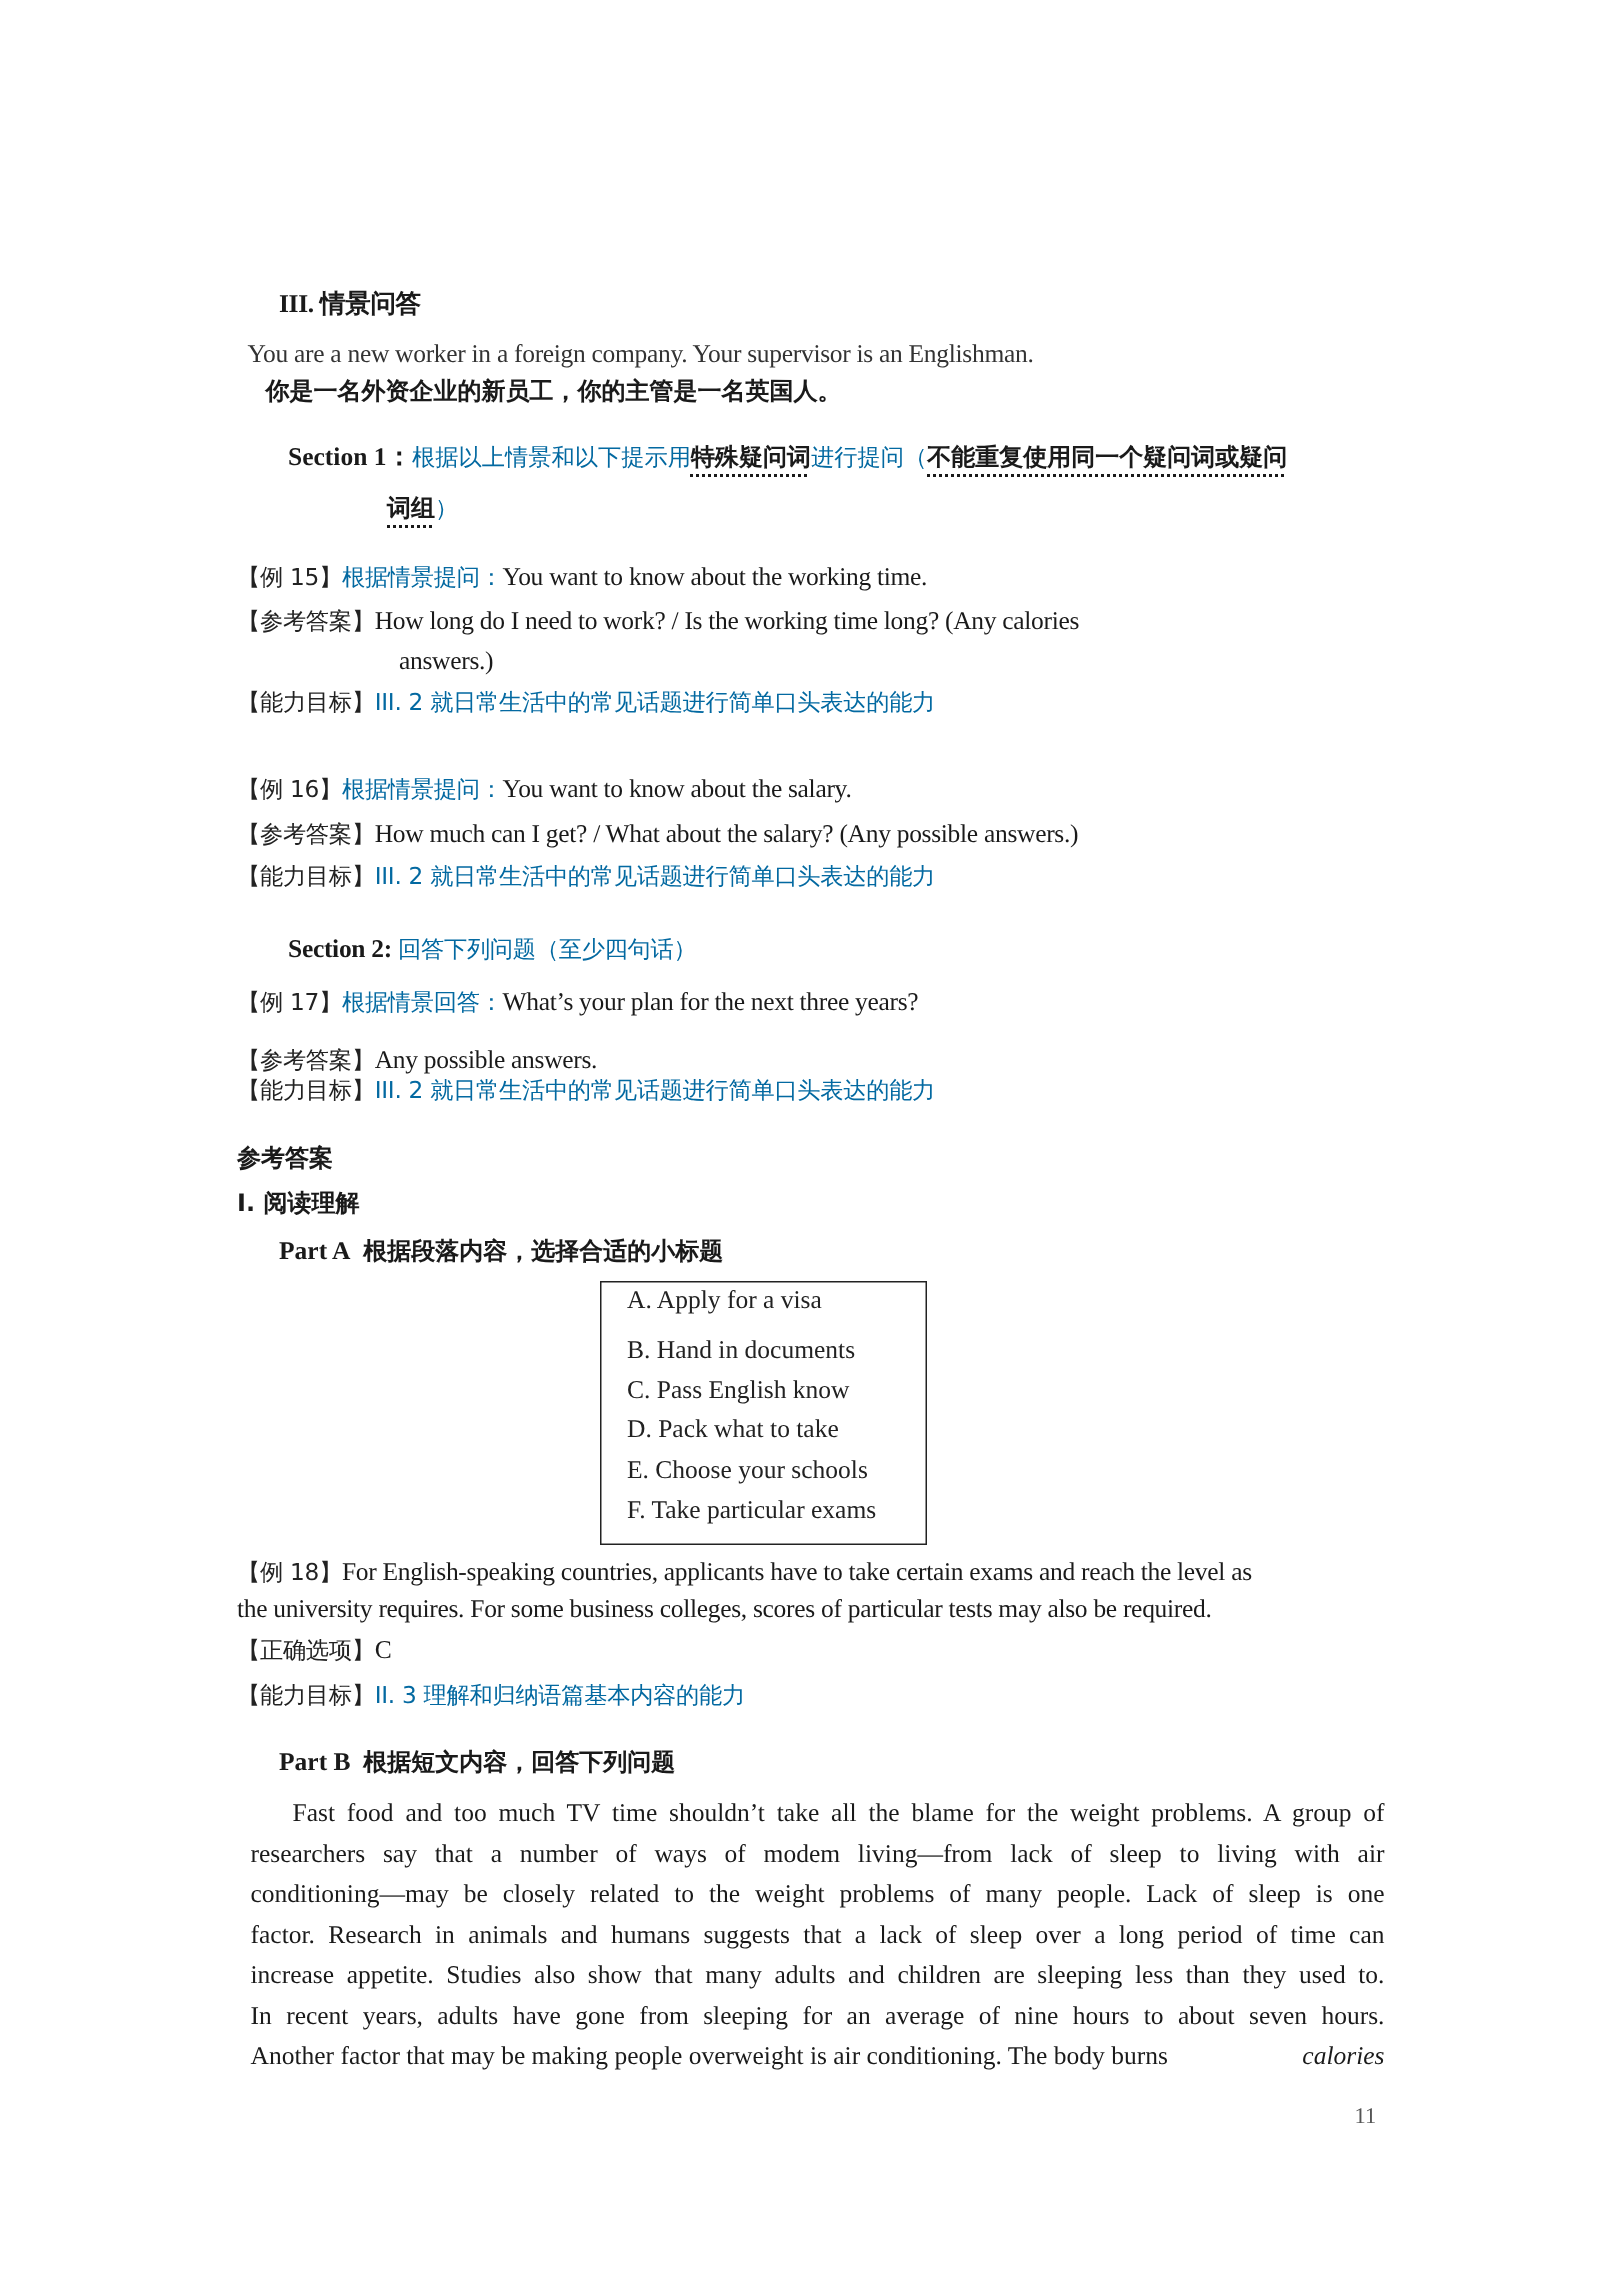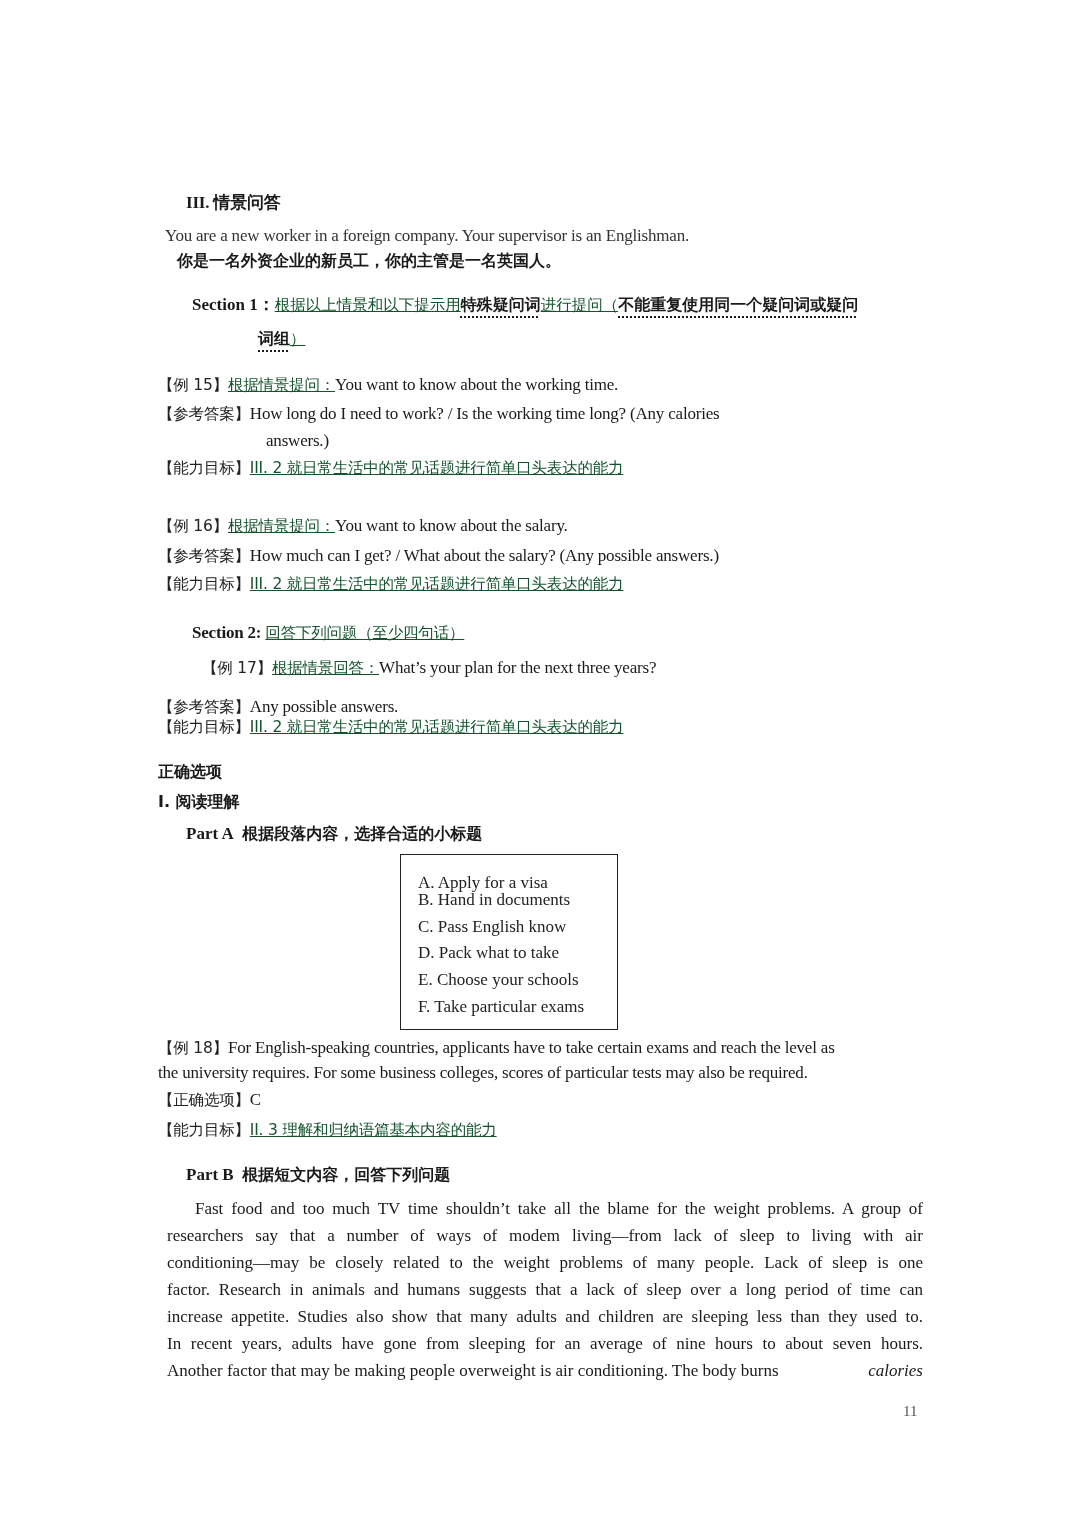--- a/index.html
+++ b/index.html
@@ -2,21 +2,21 @@
 <html><head>
 <meta charset="utf-8">
 <style>
   html, body { margin:0; padding:0; background:#ffffff; }
   body { width:1080px; height:1527px; position:relative; overflow:hidden;
          font-family:"Liberation Serif", "DejaVu Serif", serif; color:#1a1a1a; }
   .abs { position:absolute; white-space:nowrap; }
   .t { font-size:17px; line-height:22px; letter-spacing:-0.2px; }
   .b { font-weight:bold;margin-left:28px; }
   .cn-b { font-family:"DejaVu Sans", sans-serif; font-weight:bold; font-size:16px; }
-  .cn { font-family:"DejaVu Sans", sans-serif; font-size:15.5px; color:#14532d;text-decoration:underline; }
+  .cn { font-family:"DejaVu Sans", sans-serif; font-size:15.5px; color:#0369a1; }
   .bracket { font-family:"DejaVu Sans", sans-serif; font-size:15.5px; color:#222; }
   .dotted { text-decoration: underline dotted; text-underline-offset:6px; text-decoration-thickness:2px; }
   .box { position:absolute; left:400px; top:854px; width:216px; height:174px; border:1.5px solid #222; }
   .box-item { position:absolute; left:17px; font-size:17px; line-height:22px; white-space:nowrap; color:#222;}
   .para { position:absolute; left:167px; width:756px; font-size:17px; line-height:27px; text-align:justify; color:#1a1a1a; }
   .para-line { display:block; text-align:justify; text-align-last:justify; height:27px; white-space:nowrap; }
   .pagenum { position:absolute; left:903px; top:1403px; font-size:15px; color:#555; }
   em { font-style:italic; }
 </style>
 </head>
@@ -53,38 +53,38 @@
 <div class="abs t" style="left:158px; top:545px;">
   <span class="bracket">【参考答案】</span><span>How much can I get? / What about the salary? (Any possible answers.)</span>
 </div>
 <div class="abs t" style="left:158px; top:573px;">
   <span class="bracket">【能力目标】</span><span class="cn">III. 2 就日常生活中的常见话题进行简单口头表达的能力</span>
 </div>
 
 <div class="abs t" style="left:164px; top:622px;">
   <span class="b">Section 2:</span>&nbsp;<span class="cn">回答下列问题（至少四句话）</span>
 </div>
-<div class="abs t" style="left:158px; top:657px;margin-left:44px;">
+<div class="abs t" style="left:158px; top:657px;">
   <span class="bracket">【例 17】</span><span class="cn">根据情景回答：</span><span>What’s your plan for the next three years?</span>
 </div>
 <div class="abs t" style="left:158px; top:696px;text-align:center;">
   <span class="bracket">【参考答案】</span><span>Any possible answers.</span>
 </div>
 <div class="abs t" style="left:158px; top:716px;">
   <span class="bracket">【能力目标】</span><span class="cn">III. 2 就日常生活中的常见话题进行简单口头表达的能力</span>
 </div>
 
-<div class="abs cn-b" style="left:158px; top:762px;">正确选项</div>
+<div class="abs cn-b" style="left:158px; top:762px;">参考答案</div>
 <div class="abs cn-b" style="left:158px; top:792px;">I. 阅读理解</div>
 <div class="abs" style="left:158px; top:822px; font-size:17px; line-height:24px;">
   <span class="b">Part A</span>&nbsp;&nbsp;<span class="cn-b">根据段落内容，选择合适的小标题</span>
 </div>
 
 <div class="box">
-  <div class="box-item" style="top:17px;">A. Apply for a visa</div>
+  <div class="box-item" style="top:1px;">A. Apply for a visa</div>
   <div class="box-item" style="top:34px;">B. Hand in documents</div>
   <div class="box-item" style="top:61px;">C. Pass English know</div>
   <div class="box-item" style="top:87px;">D. Pack what to take</div>
   <div class="box-item" style="top:114px;">E. Choose your schools</div>
   <div class="box-item" style="top:141px;">F. Take particular exams</div>
 </div>
 
 <div class="abs t" style="left:158px; top:1037px;">
   <span class="bracket">【例 18】</span><span>For English-speaking countries, applicants have to take certain exams and reach the level as</span>
 </div>

